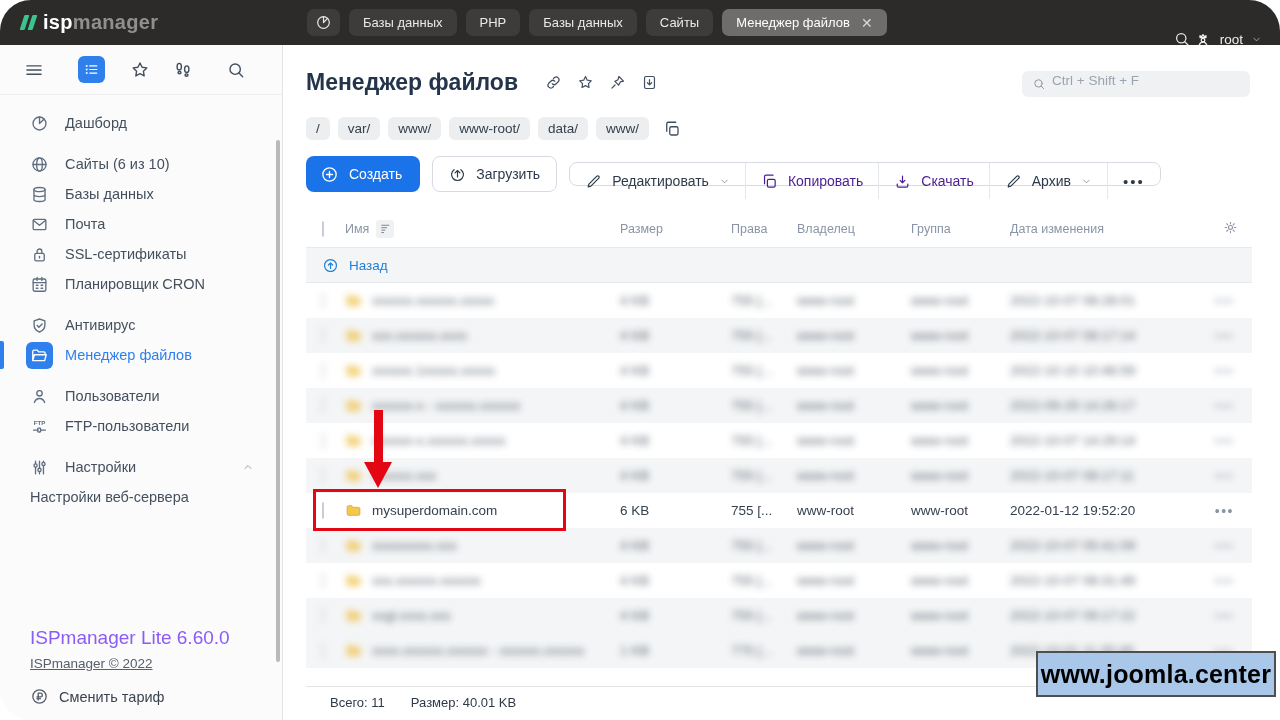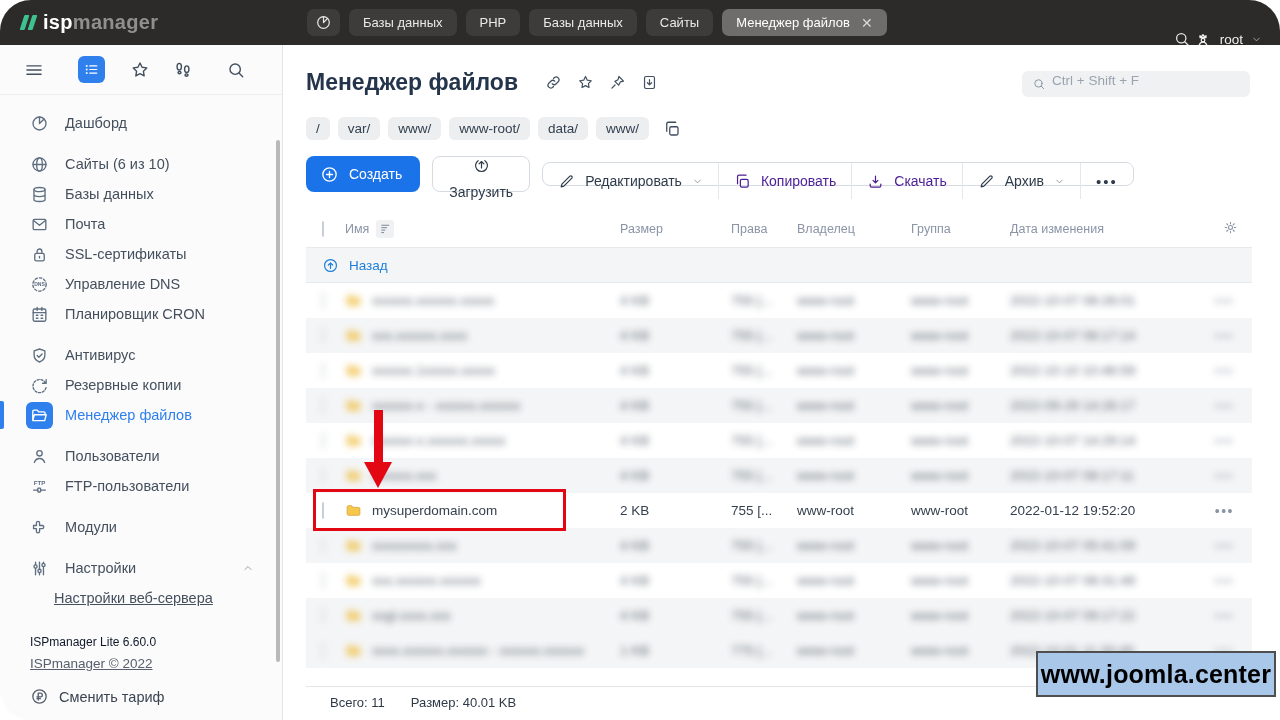--- a/index.html
+++ b/index.html
@@ -39,24 +39,24 @@
   .st-steps { margin-left:23px; }
   .st-search { position:absolute; right:36px; }
   .menu { padding-top:13px; }
   .menu-group { margin-bottom:11px; }
   .menu-item { height:30px; display:flex; align-items:center; padding-left:26px; font-size:14.5px; color:#45505E; position:relative; cursor:pointer; }
   .menu-item .icbox { width:27px; height:27px; display:flex; align-items:center; justify-content:center; margin-right:12px; border-radius:6px; color:#5F6E80; flex:0 0 27px; }
   .menu-item .icbox .ic { width:19px; height:19px; }
   .menu-item.active .icbox { background:#2F80ED; color:#fff; }
   .menu-item.active { color:#2F80ED; }
   .menu-item.active::before { content:""; position:absolute; left:0; top:1px; bottom:1px; width:4px; background:#2F80ED; border-radius:0 2px 2px 0; }
-  .menu-item.sub { padding-left:54px;text-decoration:underline; }
+  .menu-item.sub { padding-left:30px; }
   .menu-item .chev-right { margin-left:auto; margin-right:28px; width:12px; height:12px; color:#8792A0; }
   .side-footer { position:absolute; left:30px; bottom:14px; }
-  .sf-version { font-size:12px; color:#0f172a; }
+  .sf-version { font-size:19px; color:#8b5cf6; }
   .sf-copy { font-size:13.5px; color:#57606C; text-decoration:underline; margin-top:7px; display:inline-block; cursor:pointer; }
   .sf-tariff { margin-top:15px; display:flex; align-items:center; gap:10px; font-size:14.5px; color:#3A4450; cursor:pointer; }
   .sf-tariff .ic { width:19px; height:19px; color:#57606C; }
   .side-scrollbar { position:absolute; right:2px; top:95px; width:4px; height:522px; background:#B9B9B9; border-radius:2px; }
 
   
   .main { position:absolute; left:284px; top:45px; width:996px; height:675px; background:#fff; }
   .page-head { position:absolute; left:22px; top:24px; display:flex; align-items:center; }
   .page-title { font-size:23px; font-weight:bold; color:#24344B; }
   .title-icons { display:flex; gap:15px; margin-left:27px; color:#42506
@@ -69,21 +69,21 @@
 
   .breadcrumbs { position:absolute; left:22px; top:72px; display:flex; align-items:center; gap:8px; }
   .crumb { height:23px; padding:0 10px; background:#ECEEF0; border-radius:6px; font-size:13.5px; color:#33404F; display:flex; align-items:center; cursor:pointer; }
   .crumb-copy { width:18px; height:18px; color:#3E4B5E; margin-left:6px; cursor:pointer; }
 
   .toolbar { position:absolute; left:22px; top:111px; display:flex; align-items:center; gap:12px; }
   .btn { height:36px; display:flex; align-items:center; gap:10px; font-size:14px; border-radius:8px; cursor:pointer; border:none; background:none; font-family:"Liberation Sans",sans-serif; }
   .btn .ic { width:17px; height:17px; }
   .btn-create { background:#1A73E8; color:#fff; padding:0 18px 0 14px; }
   .btn-create .ic { width:19px; height:19px; }
-  .btn-upload { border:1px solid #D6DBE1; color:#2E3B4A; padding:0 16px; background:#fff;flex-direction:column; }
+  .btn-upload { border:1px solid #D6DBE1; color:#2E3B4A; padding:0 16px; background:#fff; }
   .btn-group { display:flex; align-items:stretch; border:1px solid #D6DBE1; border-radius:8px; height:24px; }
   .btn-group .btn { border-radius:0; padding:0 15px; color:#2E3B4A; }
   .btn-group .btn + .btn { border-left:1px solid #E4E8EC; }
   .btn-group .btn.disabled { color:#4c1d95; cursor:default; }
   .btn .chev { width:11px; height:11px; color:#7A8694; }
   .btn-more { font-size:15px; letter-spacing:2px; color:#2E3B4A; padding:0 13px; }
 
   
   .table { position:absolute; left:22px; top:165px; width:946px; }
   .tgrid { display:grid; grid-template-columns:39px 275px 111px 66px 114px 99px 185px 57px; align-items:center; }
@@ -273,61 +273,39 @@
                   <path d="M9 10.5V8a3 3 0 0 1 6 0v2.5M12 14.3v2"></path>
                 </svg>
               </span>
             </span>
             <span>SSL-сертификаты</span>
           </div>
           <div class="menu-item">
             <span class="icbox">
               <span class="ic">
                 <svg viewBox="0 0 24 24">
-                  <circle cx="12" cy="12" r="8.4" stroke-dasharray="3 2.6"></circle>
-                  <text x="12" y="14.3" font-size="6.4" text-anchor="middle" font-weight="bold">DNS</text>
-                </svg>
-              </span>
-            </span>
-            <span>Управление DNS</span>
-          </div>
-          <div class="menu-item">
-            <span class="icbox">
-              <span class="ic">
-                <svg viewBox="0 0 24 24">
                   <rect x="4" y="5" width="16" height="15.5" rx="1.8"></rect>
                   <path d="M4 9.6h16M9 3.2v3.6M15 3.2v3.6M8 13h2M14 13h2M8 16.7h2M14 16.7h2"></path>
                 </svg>
               </span>
             </span>
             <span>Планировщик CRON</span>
           </div>
         </div>
         <div class="menu-group">
           <div class="menu-item">
             <span class="icbox">
               <span class="ic">
                 <svg viewBox="0 0 24 24">
                   <path d="M12 3.8l6.8 2.4v5.2c0 4.4-2.9 7.4-6.8 8.8-3.9-1.4-6.8-4.4-6.8-8.8V6.2z"></path>
                   <path d="M9 12l2.2 2.2L15.3 10"></path>
                 </svg>
               </span>
             </span>
             <span>Антивирус</span>
-          </div>
-          <div class="menu-item">
-            <span class="icbox">
-              <span class="ic">
-                <svg viewBox="0 0 24 24">
-                  <path d="M19.5 9a8.3 8.3 0 1 0 .9 3.9" stroke-dasharray="2.6 2.2"></path>
-                  <path d="M20.4 4.6v4.5h-4.5"></path>
-                </svg>
-              </span>
-            </span>
-            <span>Резервные копии</span>
           </div>
           <div class="menu-item active">
             <span class="icbox">
               <span class="ic">
                 <svg viewBox="0 0 24 24">
                   <path d="M3.5 18.5l2-7.5h15l-2 7.5zM3.5 18.5V6.8a1.6 1.6 0 0 1 1.6-1.6h4l2 2.3h6.4a1.6 1.6 0 0 1 1.6 1.6V11"></path>
                 </svg>
               </span>
             </span>
             <span>Менеджер файлов</span>
@@ -349,32 +327,20 @@
             <span class="icbox">
               <span class="ic">
                 <svg viewBox="0 0 24 24">
                   <text x="12" y="9.5" font-size="7.8" text-anchor="middle" font-weight="bold">FTP</text>
                   <path d="M4.5 16.5h5.5M13.5 16.5h6"></path>
                   <rect x="9.8" y="14" width="3.6" height="5" rx="1"></rect>
                 </svg>
               </span>
             </span>
             <span>FTP-пользователи</span>
-          </div>
-        </div>
-        <div class="menu-group">
-          <div class="menu-item">
-            <span class="icbox">
-              <span class="ic">
-                <svg viewBox="0 0 24 24">
-                  <path d="M4.5 9.5h3.6V6.2a2 2 0 1 1 4 0v3.3h3.3a2 2 0 1 1 0 4h-3.3v3.3a2 2 0 1 1-4 0v-3.3H4.5z"></path>
-                </svg>
-              </span>
-            </span>
-            <span>Модули</span>
           </div>
         </div>
         <div class="menu-group">
           <div class="menu-item">
             <span class="icbox">
               <span class="ic">
                 <svg viewBox="0 0 24 24">
                   <path d="M7 4v16M12 4v16M17 4v16"></path>
                   <circle cx="7" cy="9.5" r="2" fill="#FBFBFB"></circle>
                   <circle cx="12" cy="15" r="2" fill="#FBFBFB"></circle>
@@ -672,21 +638,21 @@
           <div class="tgrid row">
             <div class="cb-cell"><span class="checkbox"></span></div>
             <div class="name-cell">
               <span class="ic folder-ic">
                 <svg viewBox="0 0 24 24">
                   <path d="M3 7.2a2 2 0 0 1 2-2h4.4l2 2.4H19a2 2 0 0 1 2 2v7.2a2 2 0 0 1-2 2H5a2 2 0 0 1-2-2z" fill="#F5C84C" stroke="#D9A43B" stroke-width="1.2"></path>
                 </svg>
               </span>
               <span>mysuperdomain.com</span>
             </div>
-            <div class="c-size">2 KB</div>
+            <div class="c-size">6 KB</div>
             <div class="c-rights">755 [...</div>
             <div class="c-owner">www-root</div>
             <div class="c-group">www-root</div>
             <div class="c-date">2022-01-12 19:52:20</div>
             <div class="row-menu">•••</div>
           </div>
           <div class="tgrid row shade">
             <div class="cb-cell blur"><span class="checkbox"></span></div>
             <div class="name-cell blur">
               <span class="ic folder-ic">

